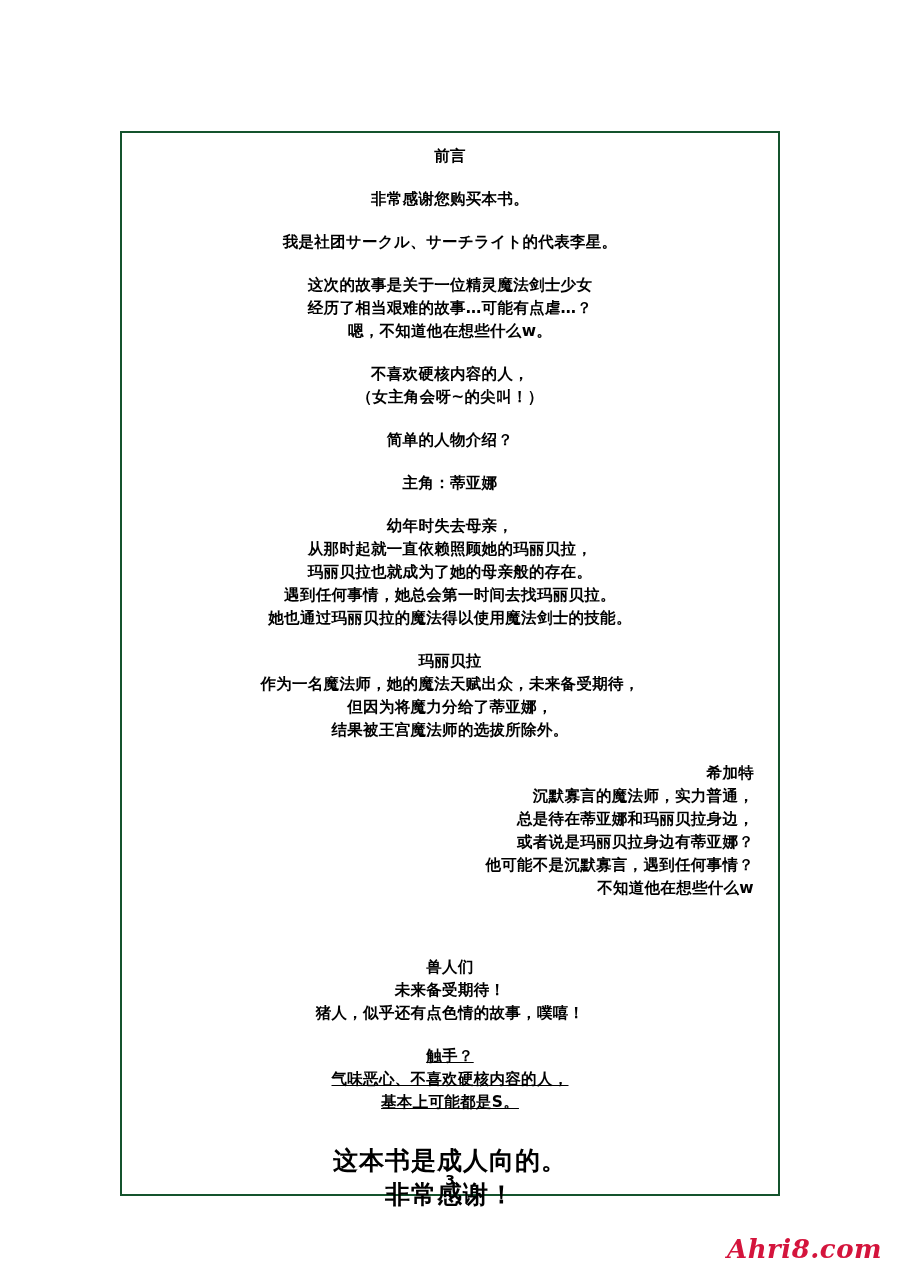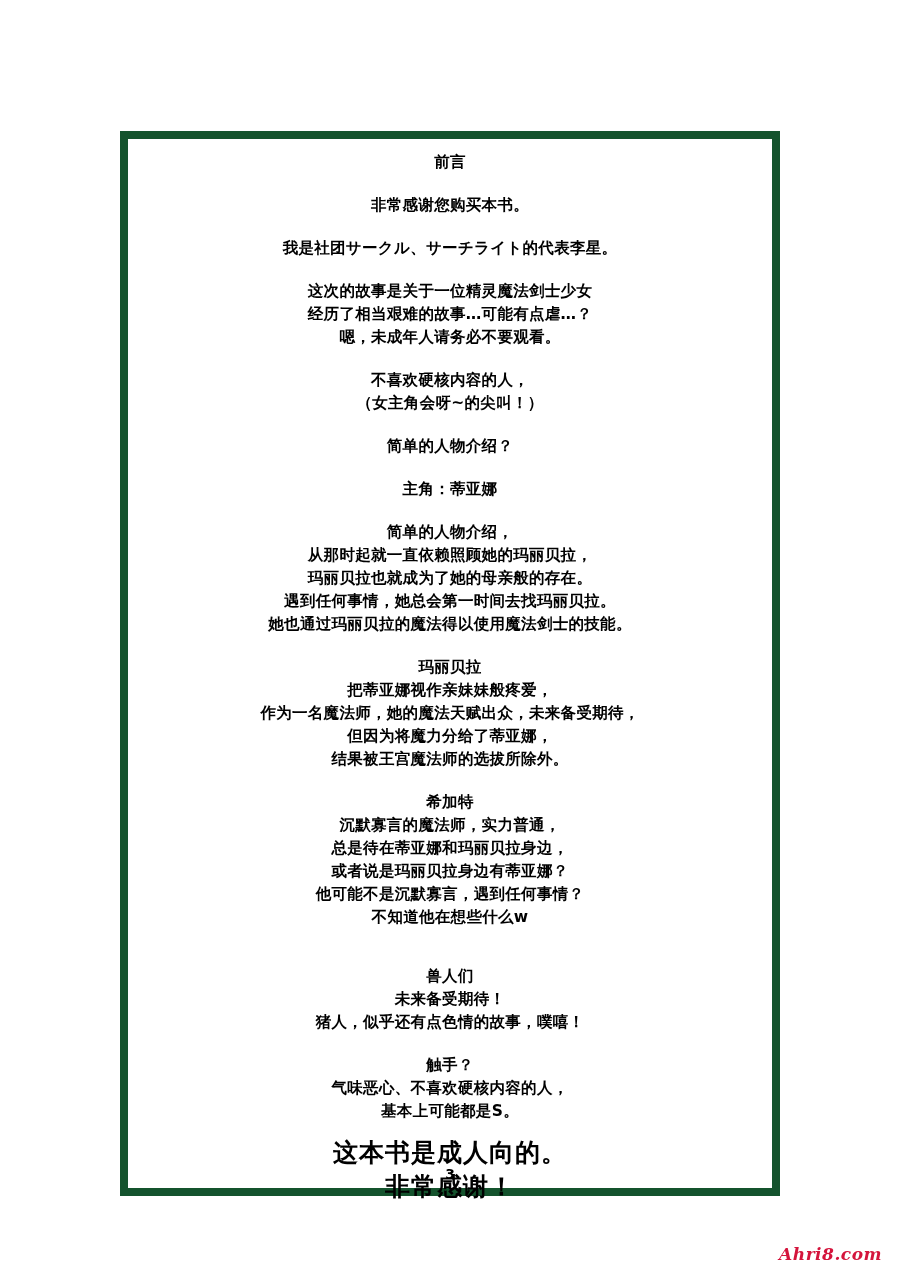--- a/index.html
+++ b/index.html
@@ -14,21 +14,21 @@
     font-family: "DejaVu Sans", "Liberation Sans", sans-serif;
     color: #000000;
     overflow: hidden;
   }
   .page-frame {
     position: absolute;
     left: 120px;
     top: 131px;
     width: 660px;
     height: 1065px;
-    border: 8px solid #14532d;
+    border: 2px solid #14532d;
     box-sizing: border-box;
   }
   .page-content {
     position: absolute;
     left: 0;
     top: 0;
     width: 100%;
     height: 100%;
     box-sizing: border-box;
     padding: 12px 24px 0 24px;
@@ -38,24 +38,26 @@
     margin: 0 0 20px 0;
   }
   .line {
     font-size: 15.5px;
     line-height: 23px;
     font-weight: bold;
     letter-spacing: 0.3px;
     white-space: pre;
   }
   .blk.gap-lg {
-    margin-bottom: 13px;
+    margin-bottom: 30px;
+    text-decoration: underline;
   }
   .blk.gap-xl {
-    margin-bottom: 36px;
+    margin-bottom: 56px;
+    text-align: right;
   }
   .final .line {
     font-size: 25px;
     line-height: 34px;
     font-weight: bold;
     letter-spacing: 1px;
   }
   .page-number {
     position: absolute;
     left: 0;
@@ -63,21 +65,21 @@
     bottom: 6px;
     text-align: center;
     font-size: 14px;
     font-weight: bold;
   }
   .watermark {
     position: absolute;
     right: 18px;
     bottom: 14px;
     font-family: "DejaVu Serif", "Liberation Serif", serif;
-    font-size: 17px;
+    font-size: 26px;
     font-weight: bold;
     font-style: italic;
     color: #d4143c;
     letter-spacing: 0.5px;
     margin-top: 20px;
   }
 </style>
 </head>
 <body>
 
@@ -89,42 +91,41 @@
         </div>
         <div class="blk">
           <div class="line">非常感谢您购买本书。</div>
         </div>
         <div class="blk">
           <div class="line">我是社团サークル、サーチライト的代表李星。</div>
         </div>
         <div class="blk">
           <div class="line">这次的故事是关于一位精灵魔法剑士少女</div>
           <div class="line">经历了相当艰难的故事…可能有点虐…？</div>
-          <div class="line">嗯，未成年人请务必不要观看。</div>
+          <div class="line">嗯，不知道他在想些什么w。</div>
         </div>
         <div class="blk">
           <div class="line">不喜欢硬核内容的人，</div>
           <div class="line">（女主角会呀~的尖叫！）</div>
         </div>
         <div class="blk">
           <div class="line">简单的人物介绍？</div>
         </div>
         <div class="blk">
           <div class="line">主角：蒂亚娜</div>
         </div>
         <div class="blk">
-          <div class="line">简单的人物介绍，</div>
+          <div class="line">幼年时失去母亲，</div>
           <div class="line">从那时起就一直依赖照顾她的玛丽贝拉，</div>
           <div class="line">玛丽贝拉也就成为了她的母亲般的存在。</div>
           <div class="line">遇到任何事情，她总会第一时间去找玛丽贝拉。</div>
           <div class="line">她也通过玛丽贝拉的魔法得以使用魔法剑士的技能。</div>
         </div>
         <div class="blk">
           <div class="line">玛丽贝拉</div>
-          <div class="line">把蒂亚娜视作亲妹妹般疼爱，</div>
           <div class="line">作为一名魔法师，她的魔法天赋出众，未来备受期待，</div>
           <div class="line">但因为将魔力分给了蒂亚娜，</div>
           <div class="line">结果被王宫魔法师的选拔所除外。</div>
         </div>
         <div class="blk gap-xl">
           <div class="line">希加特</div>
           <div class="line">沉默寡言的魔法师，实力普通，</div>
           <div class="line">总是待在蒂亚娜和玛丽贝拉身边，</div>
           <div class="line">或者说是玛丽贝拉身边有蒂亚娜？</div>
           <div class="line">他可能不是沉默寡言，遇到任何事情？</div>

